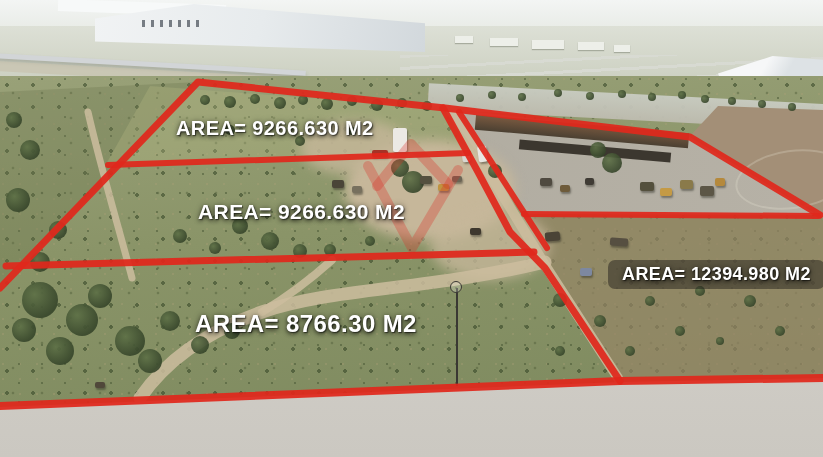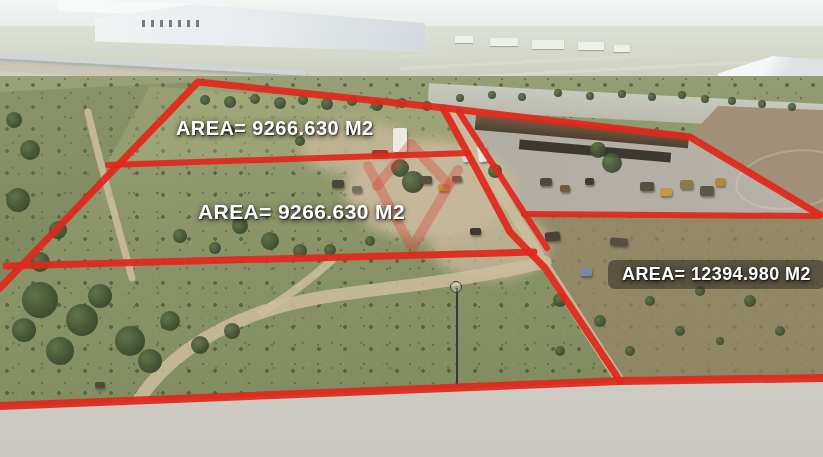--- a/index.html
+++ b/index.html
@@ -249,15 +249,16 @@
     <line class="boundary" stroke-width="6" x1="524" y1="214" x2="818" y2="216"></line>
   </svg>
 
   <svg class="overlay" width="823" height="457">
     <path class="watermark-stroke" d="M368,166 L412,248 L458,170"></path>
     <path class="watermark-stroke" d="M377,186 L411,144 L448,184"></path>
   </svg>
 
   <div class="area-label lbl-1">AREA= 9266.630 M2</div>
   <div class="area-label lbl-2">AREA= 9266.630 M2</div>
+  <div class="area-label lbl-3">AREA= 8766.30 M2</div>
   <div class="area-label lbl-5">AREA= 12394.980 M2</div>
 
 </div>
 
 </body></html>

